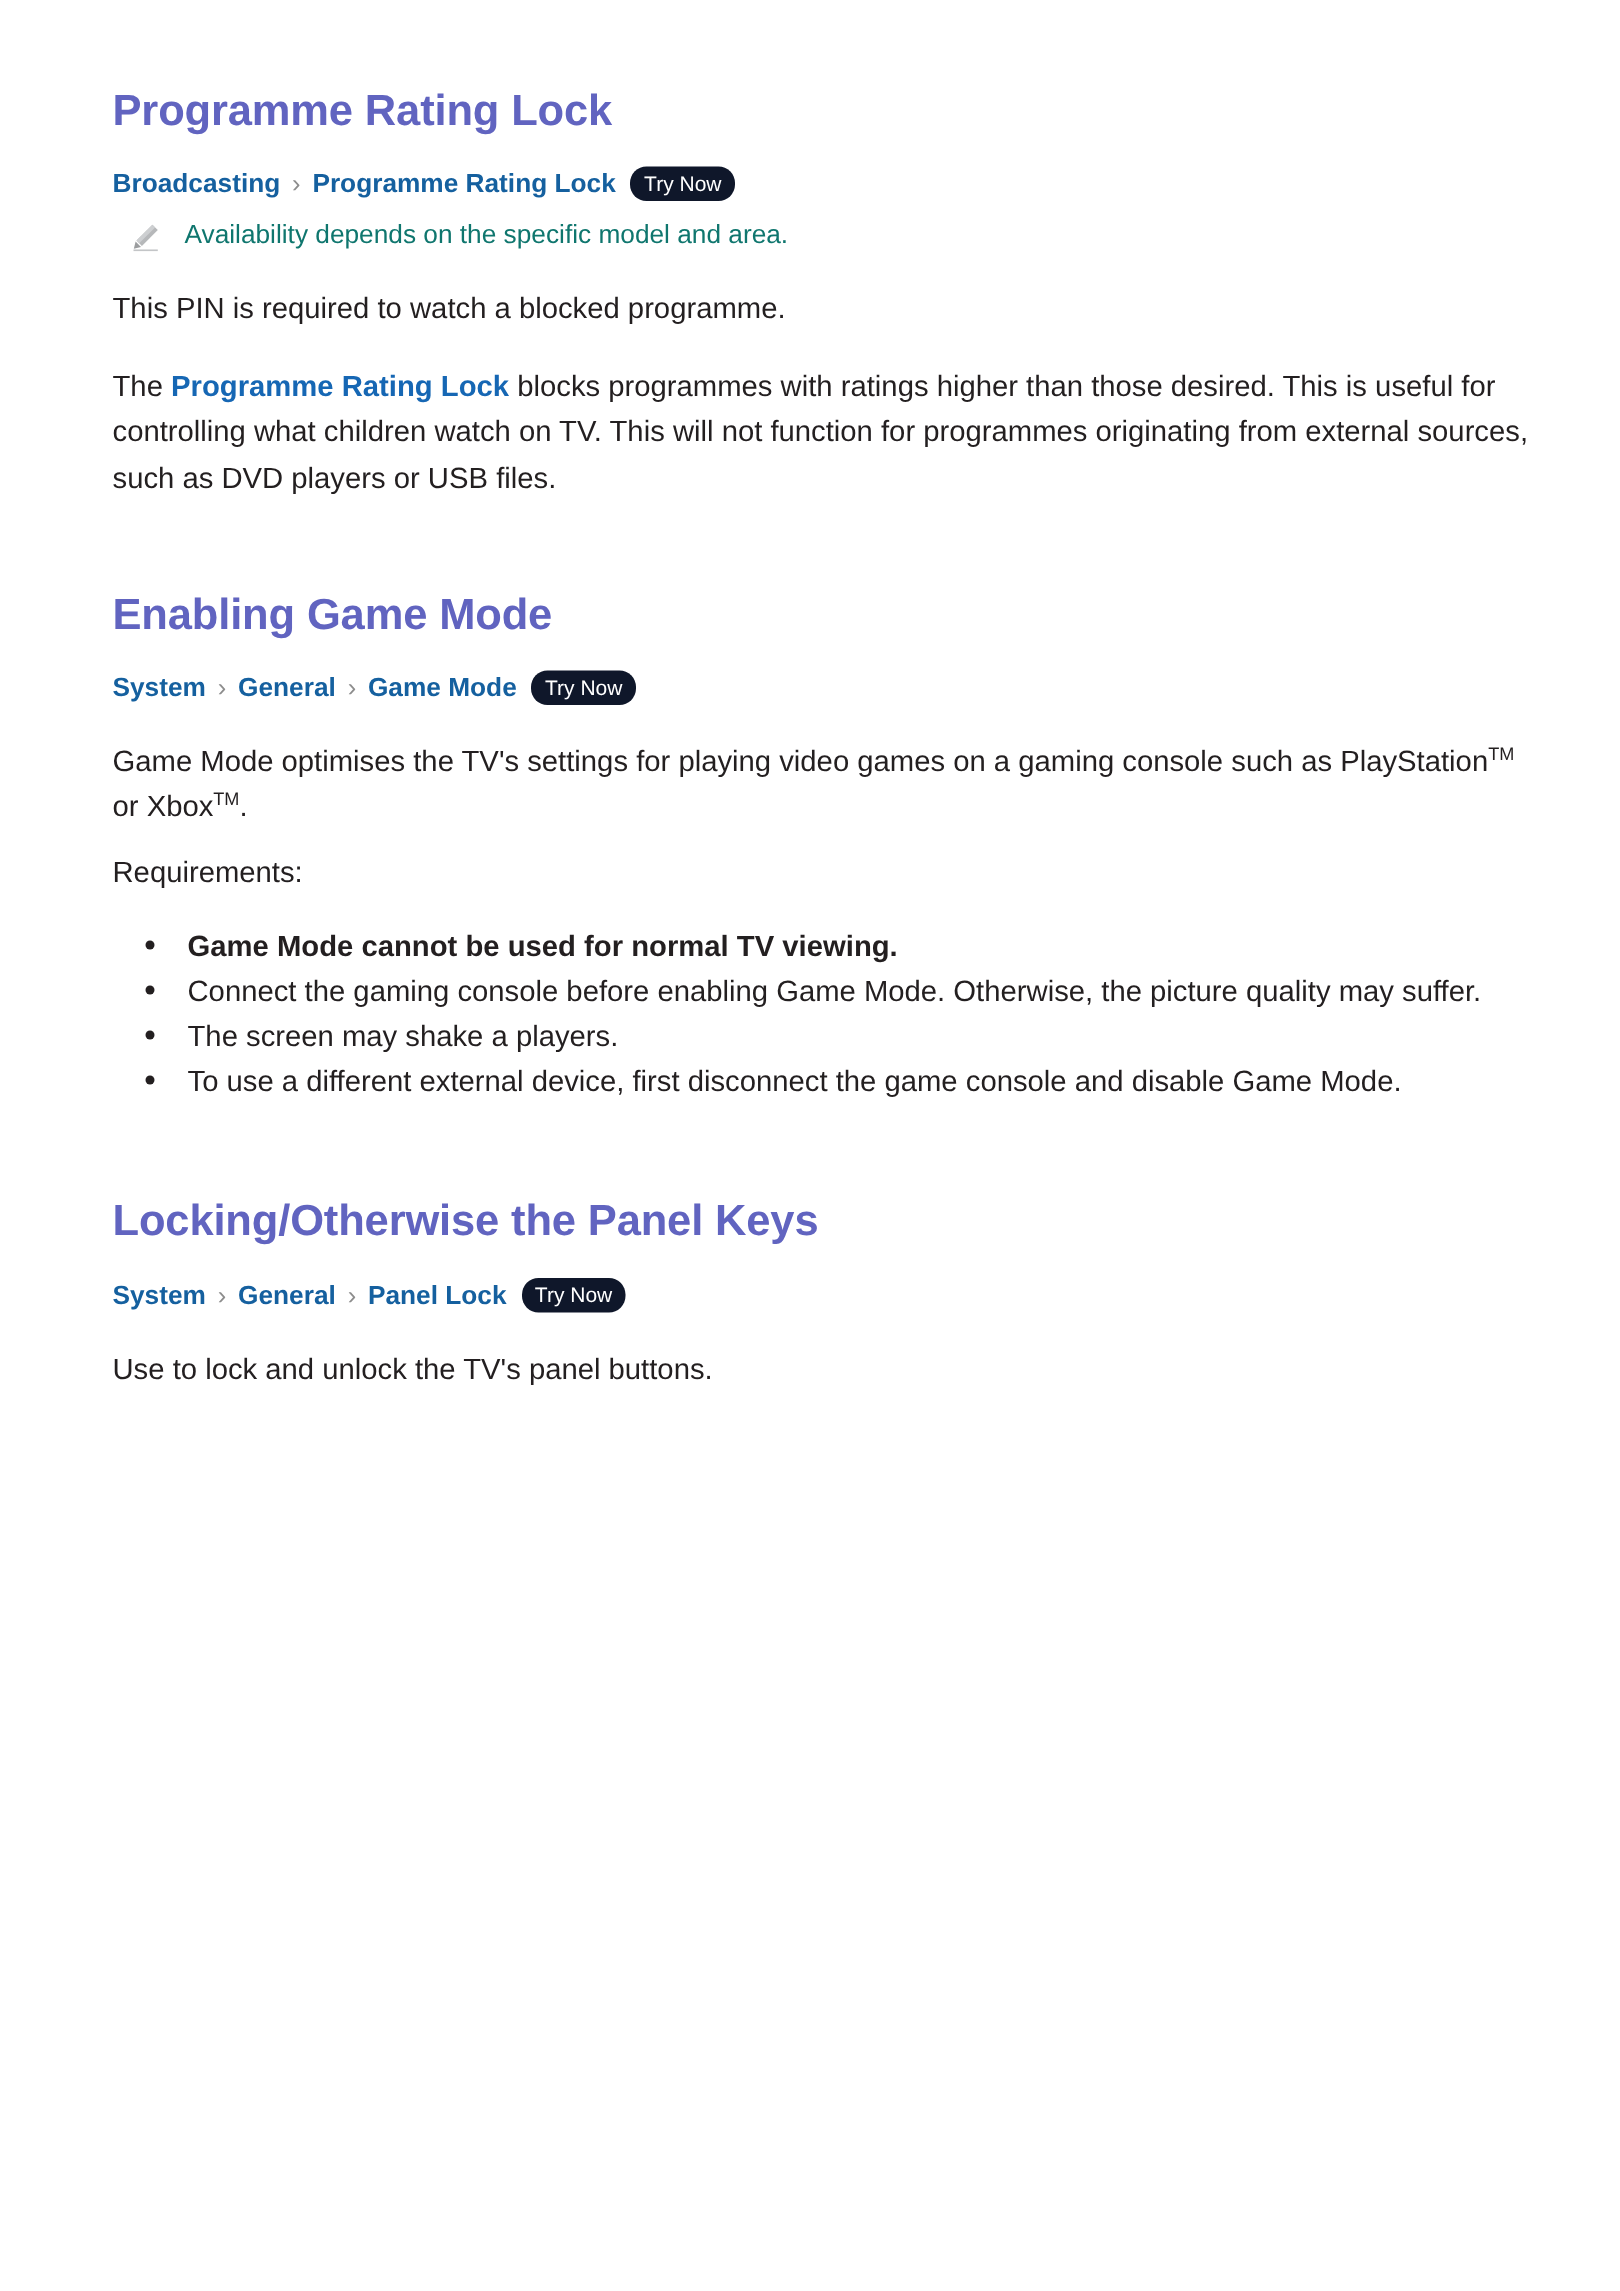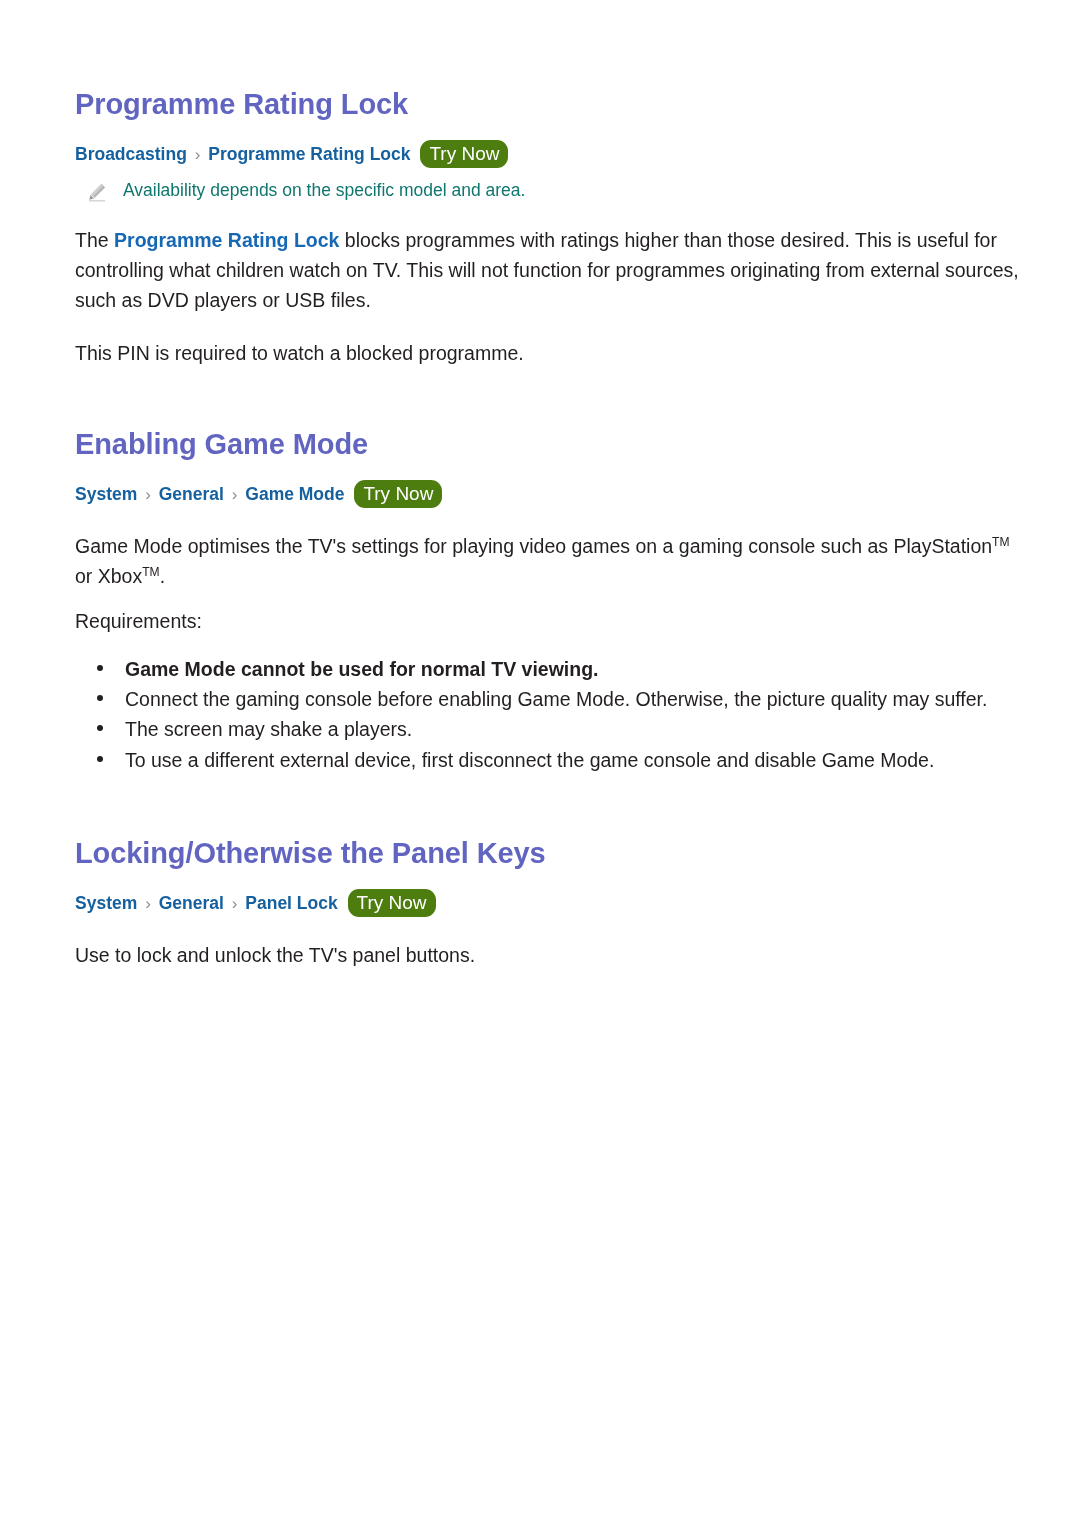--- a/index.html
+++ b/index.html
@@ -23,21 +23,21 @@
   }
   
   h1.section-title {
     font-size: 29px;
     font-weight: bold;
     color: #6164c0;
     margin: 0;
     letter-spacing: -0.1px;
     line-height: 1.15;
   }
-  .sec-1 { padding-top: 88px; }
+  .sec-1 { padding-top: 58px; }
   .sec-2 { padding-top: 60px; }
   .sec-3 { padding-top: 62px; }
 
   
   .breadcrumb {
     font-size: 17.5px;
     font-weight: bold;
     color: #15609f;
     margin-top: 20px;
     line-height: 1.3;
@@ -45,23 +45,23 @@
   }
   .breadcrumb .crumb { color: #15609f; }
   .breadcrumb .sep {
     color: #8d8d8d;
     font-weight: normal;
     padding: 0 3px;
     font-size: 17px;
   }
   .try-now {
     display: inline-block;
-    background: #4d7c0f;
+    background: #0f172a;
     color: #ffffff;
-    font-size: 19px;
+    font-size: 14px;
     font-weight: normal;
     line-height: 1;
     padding: 4px 9px 5px 9px;
     border-radius: 11px;
     margin-left: 5px;
     position: relative;
     top: -1px;
     vertical-align: middle;
   }
 
@@ -147,22 +147,22 @@
         <svg viewBox="0 0 20 20" width="20" height="20" aria-hidden="true">
           <polygon points="14.6,1.8 18.2,5.4 7.6,16.0 4.0,12.4" fill="#b6b8ba"></polygon>
           <polygon points="14.6,1.8 16.4,3.6 5.8,14.2 4.0,12.4" fill="#cdcfd1"></polygon>
           <polygon points="3.4,13.0 7.0,16.6 2.2,17.8" fill="#9a9c9e"></polygon>
           <rect x="2.0" y="18.3" width="16.2" height="1.1" fill="#c3c5c7"></rect>
         </svg>
       </span>
       <span class="note-text">Availability depends on the specific model and area.</span>
     </div>
 
+    <p class="body"><span>This PIN is required to watch a blocked programme.</span></p>
     <p class="body"><span>The </span><span class="lnk">Programme Rating Lock</span><span> blocks programmes with ratings higher than those desired. This is useful for controlling what children watch on TV. This will not function for programmes originating from external sources, such as DVD players or USB files.</span></p>
-    <p class="body"><span>This PIN is required to watch a blocked programme.</span></p>
   </div>
 
   <div class="sec-2">
     <h1 class="section-title">Enabling Game Mode</h1>
 
     <div class="breadcrumb">
       <span class="crumb">System</span>
       <span class="sep">›</span>
       <span class="crumb">General</span>
       <span class="sep">›</span>

